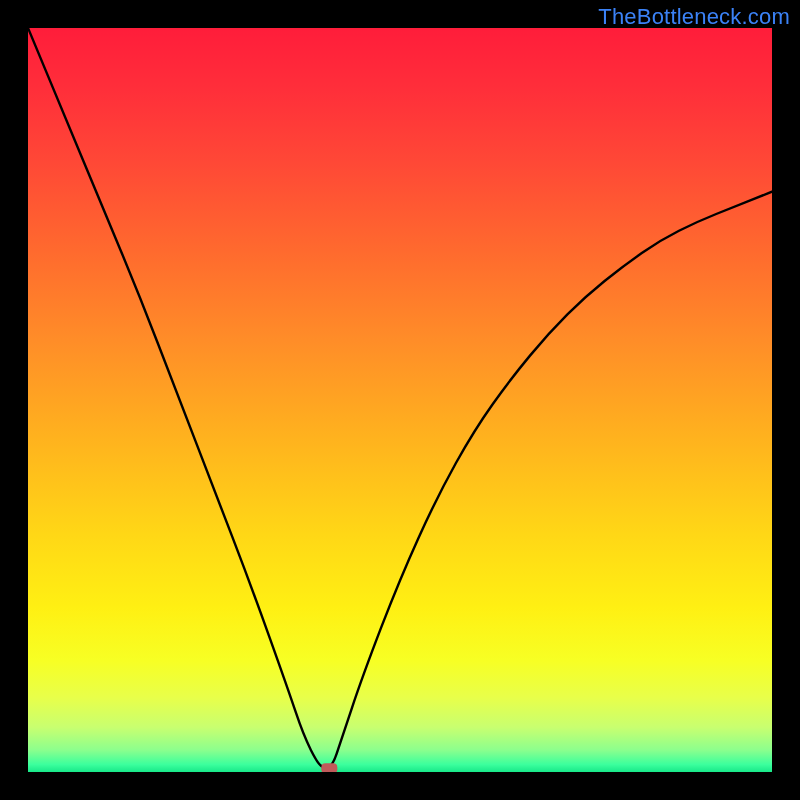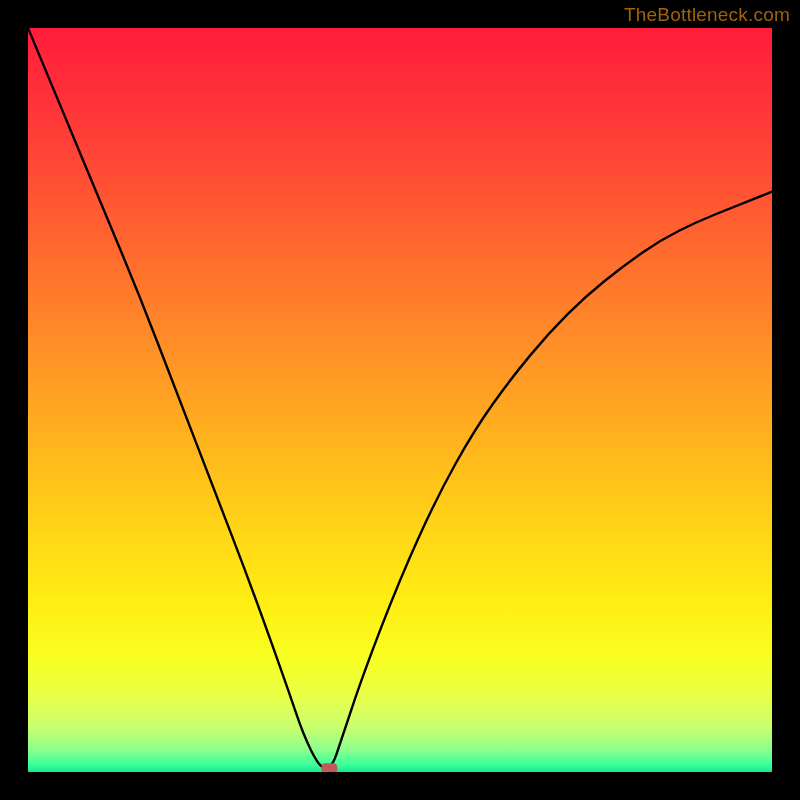--- a/index.html
+++ b/index.html
@@ -16,22 +16,22 @@
     left: 28px;
     top: 28px;
     width: 744px;
     height: 744px;
     box-sizing: border-box;
   }
   .watermark {
     position: absolute;
     top: 4px;
     right: 10px;
-    color: #a16207;
-    font-size: 19px;
+    color: #3b82f6;
+    font-size: 22px;
     font-weight: 500;
     letter-spacing: 0.2px;
     font-family: Arial, Helvetica, sans-serif;
   }
   svg {
     display: block;
   }
 </style>
 </head>
 <body>

